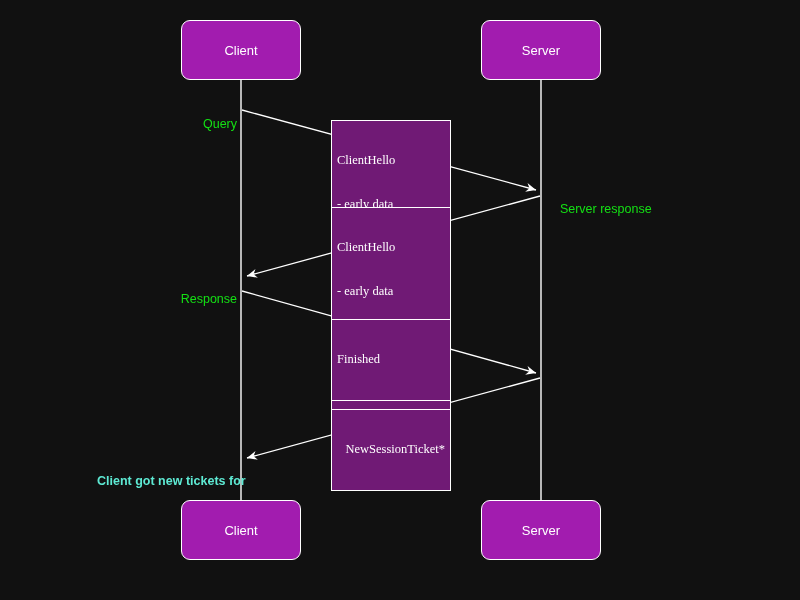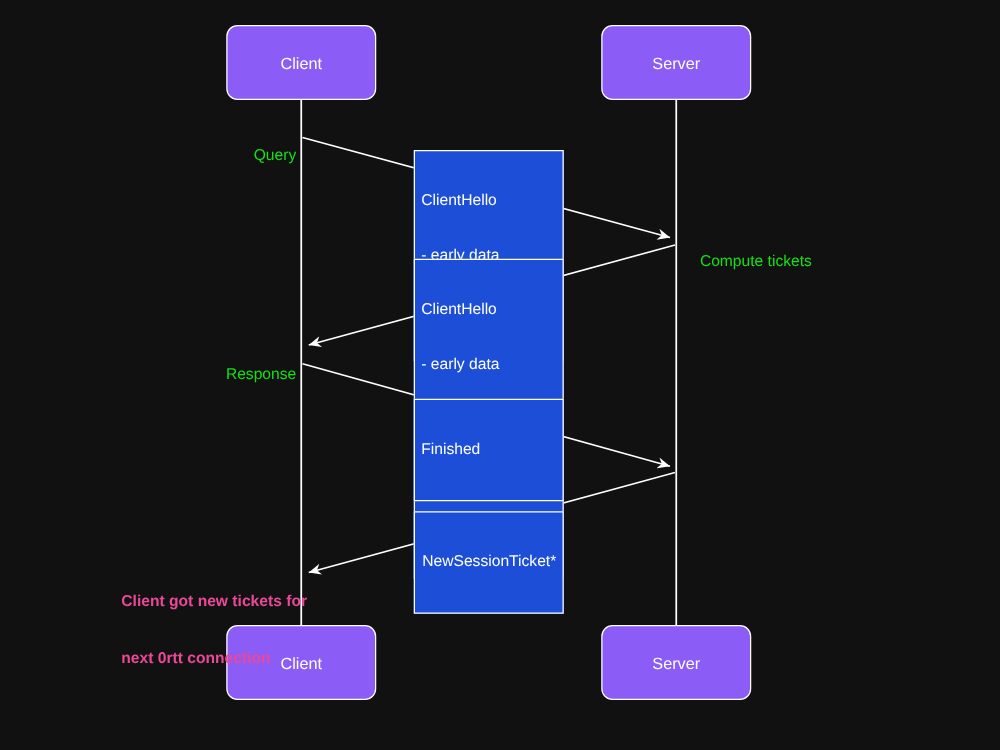--- a/index.html
+++ b/index.html
@@ -20,51 +20,51 @@
     left: 0;
     top: 0;
     width: 800px;
     height: 600px;
   }
   .lifeline-box {
     position: absolute;
     box-sizing: border-box;
     border: 1.4px solid #ffffff;
     border-radius: 9px;
-    background: #8b5cf6;
+    background: #a21caf;
     display: flex;
     align-items: center;
     justify-content: center;
     color: #ffffff;
     font-size: 13px;
     font-family: "Liberation Sans", sans-serif;
   }
   .msg-box {
     position: absolute;
     box-sizing: border-box;
     border: 1.2px solid #ffffff;
-    background: #1d4ed8;
+    background: #701a75;
     color: #ffffff;
     font-size: 12.5px;
     line-height: 14.5px;
     padding: 3px 5px 4px 5px;
-    font-family: Liberation Sans, sans-serif;
+    font-family: Liberation Serif, serif;
     white-space: pre;
   }
   .msg-line { display: block; }
   .msg-line.accent { color: #14e014; }
   .note {
     position: absolute;
     font-size: 12.5px;
     line-height: 15px;
     font-family: "Liberation Sans", sans-serif;
     white-space: pre;
   }
   .note.accent { color: #14e014; }
-  .note.plain { color: #ec4899; font-weight: bold; }
+  .note.plain { color: #5eead4; font-weight: bold; }
   .note.right { text-align: right; }
 </style>
 </head>
 <body>
 
 <div id="canvas">
 
   <svg class="layer" xmlns="http://www.w3.org/2000/svg">
     <defs>
       <marker id="arrowhead" markerWidth="11" markerHeight="9" refX="10" refY="4.5" orient="auto" markerUnits="userSpaceOnUse">
@@ -120,25 +120,24 @@
 
   <div class="msg-box" style="left:331px; top:409px; width:120px;text-align:right;">
     <span class="msg-line">NewSessionTicket*</span>
   </div>
 
   <div class="note accent right" style="left:97px; top:102px; width:140px;">
     <span>Query</span>
   </div>
 
   <div class="note accent" style="left:546px; top:187px;">
-    <span>Compute tickets</span>
+    <span>Server response</span>
   </div>
 
   <div class="note accent right" style="left:97px; top:277px; width:140px;">
     <span>Response</span>
   </div>
 
   <div class="note plain" style="left:97px; top:444px; width:150px;">
     <span class="msg-line">Client got new tickets for</span>
-    <span class="msg-line">next 0rtt connection</span>
   </div>
 
 </div>
 
 </body></html>

